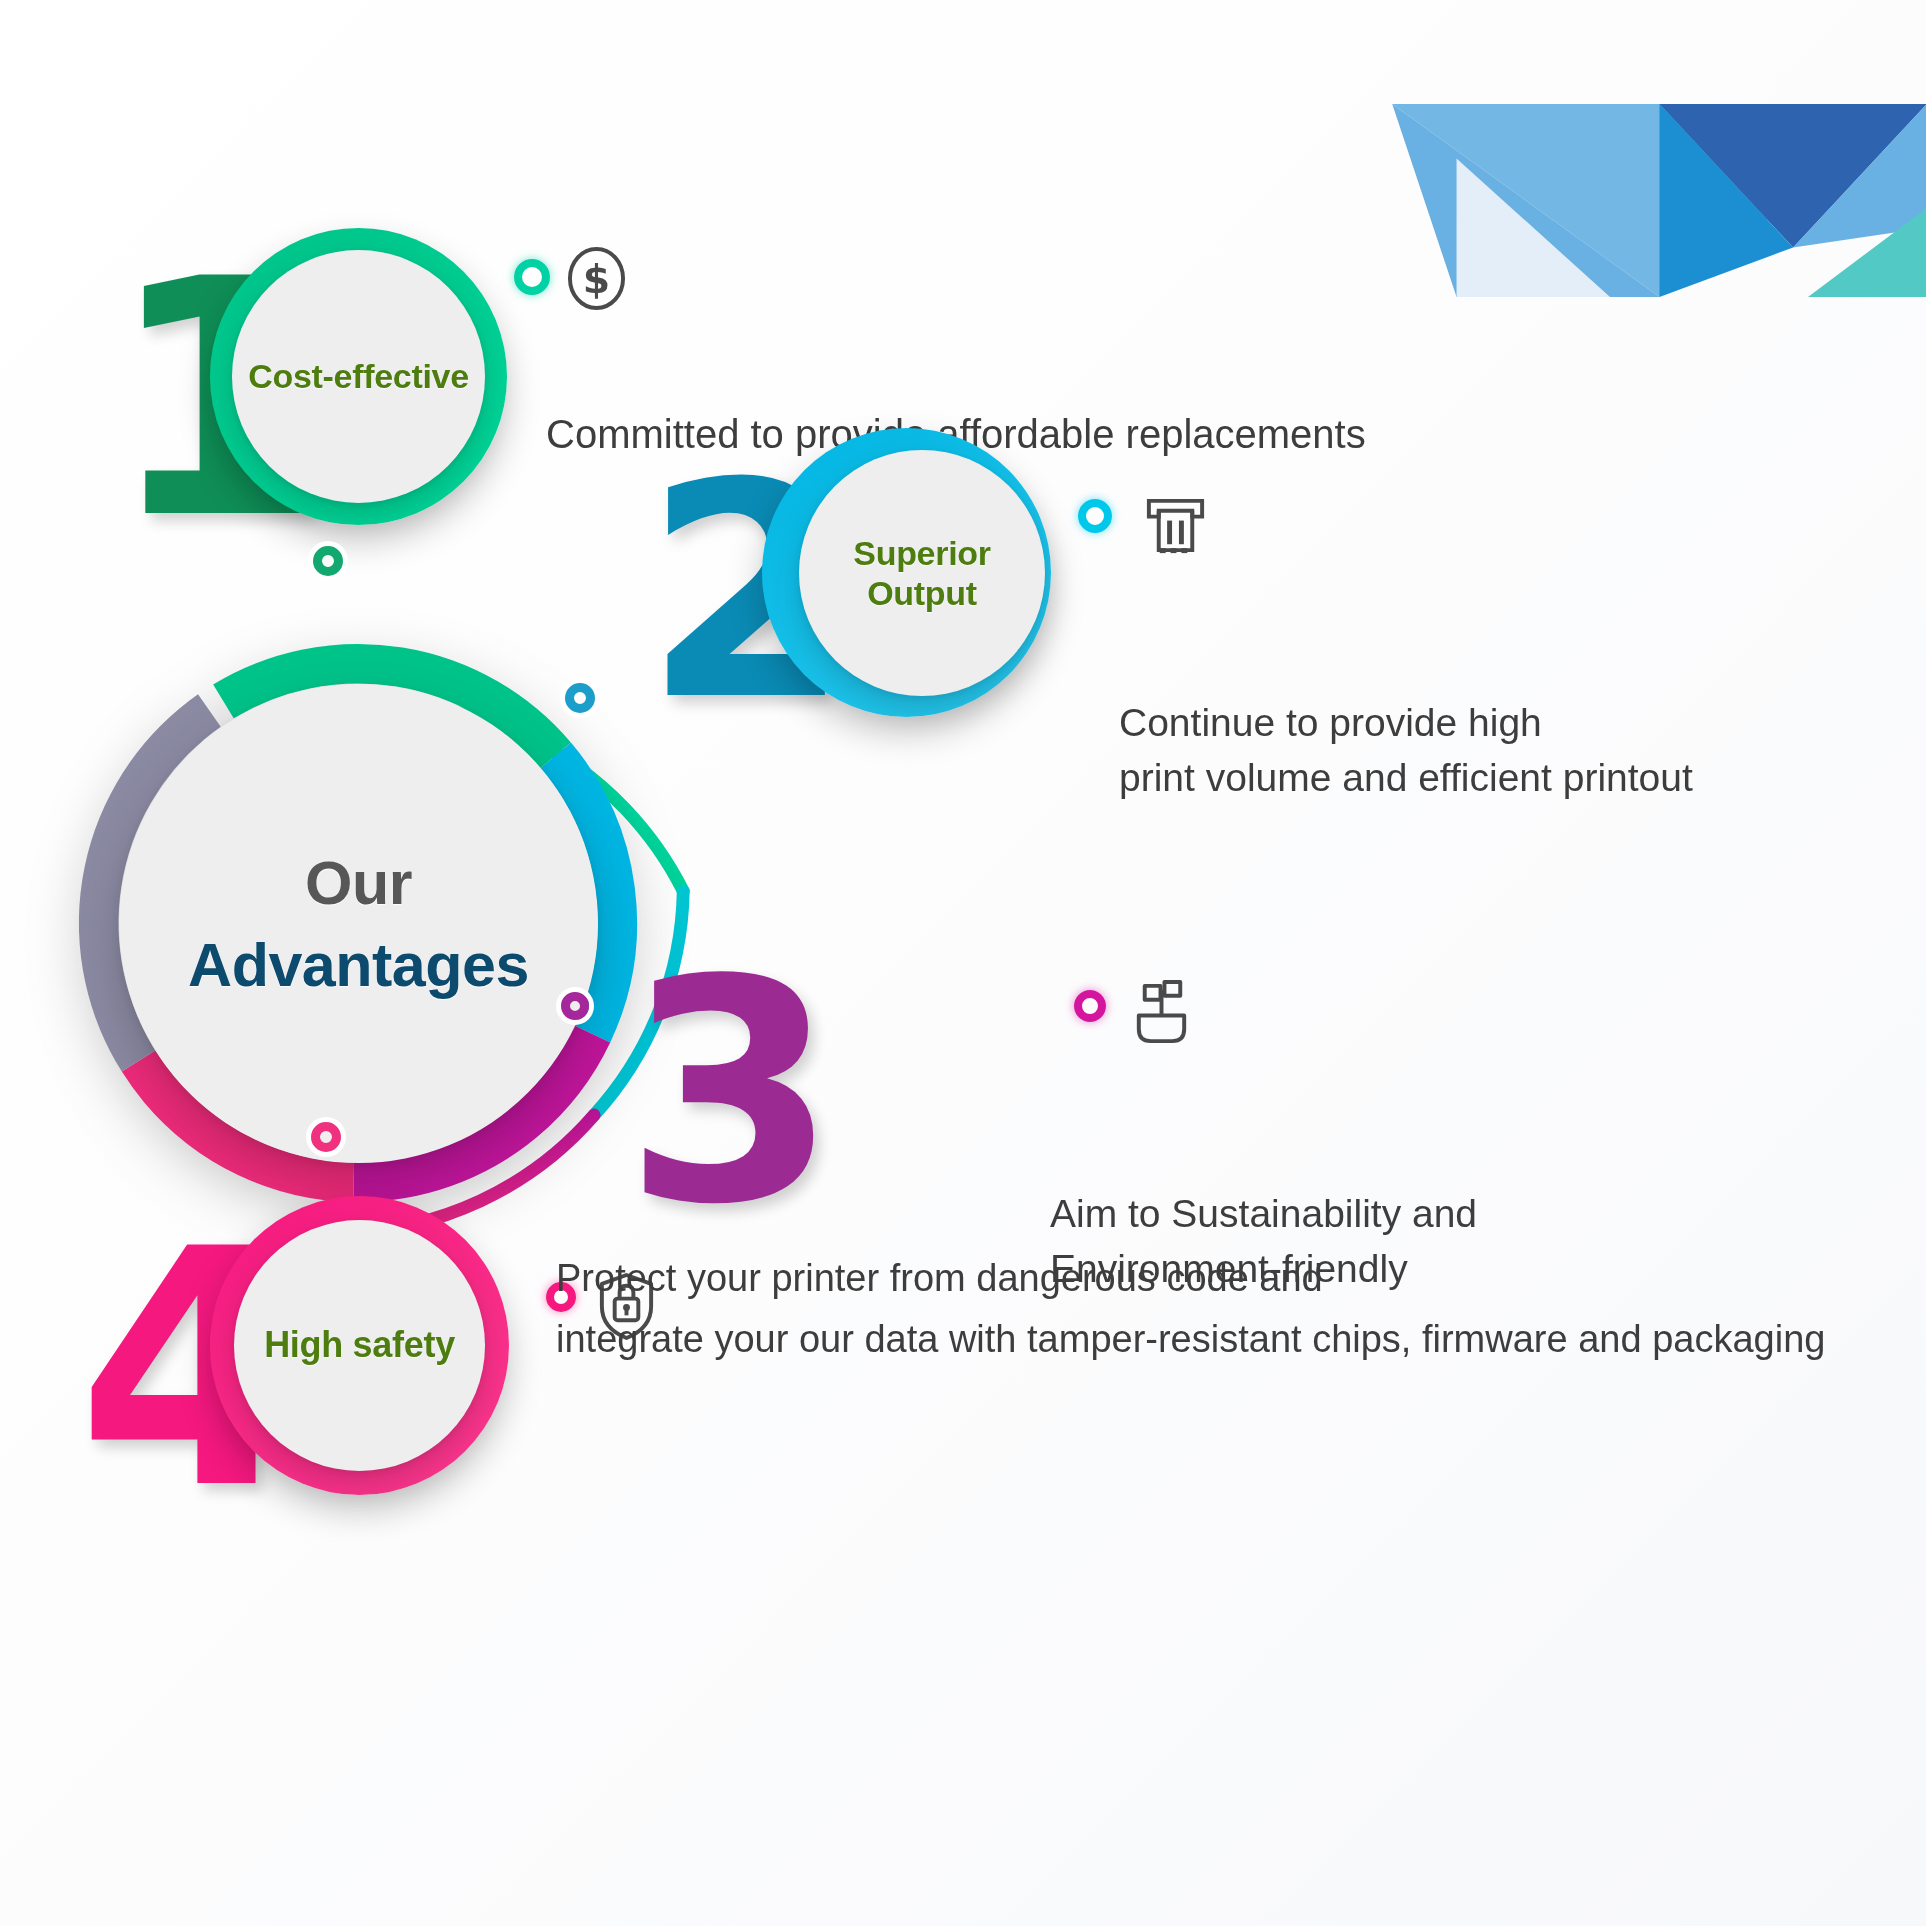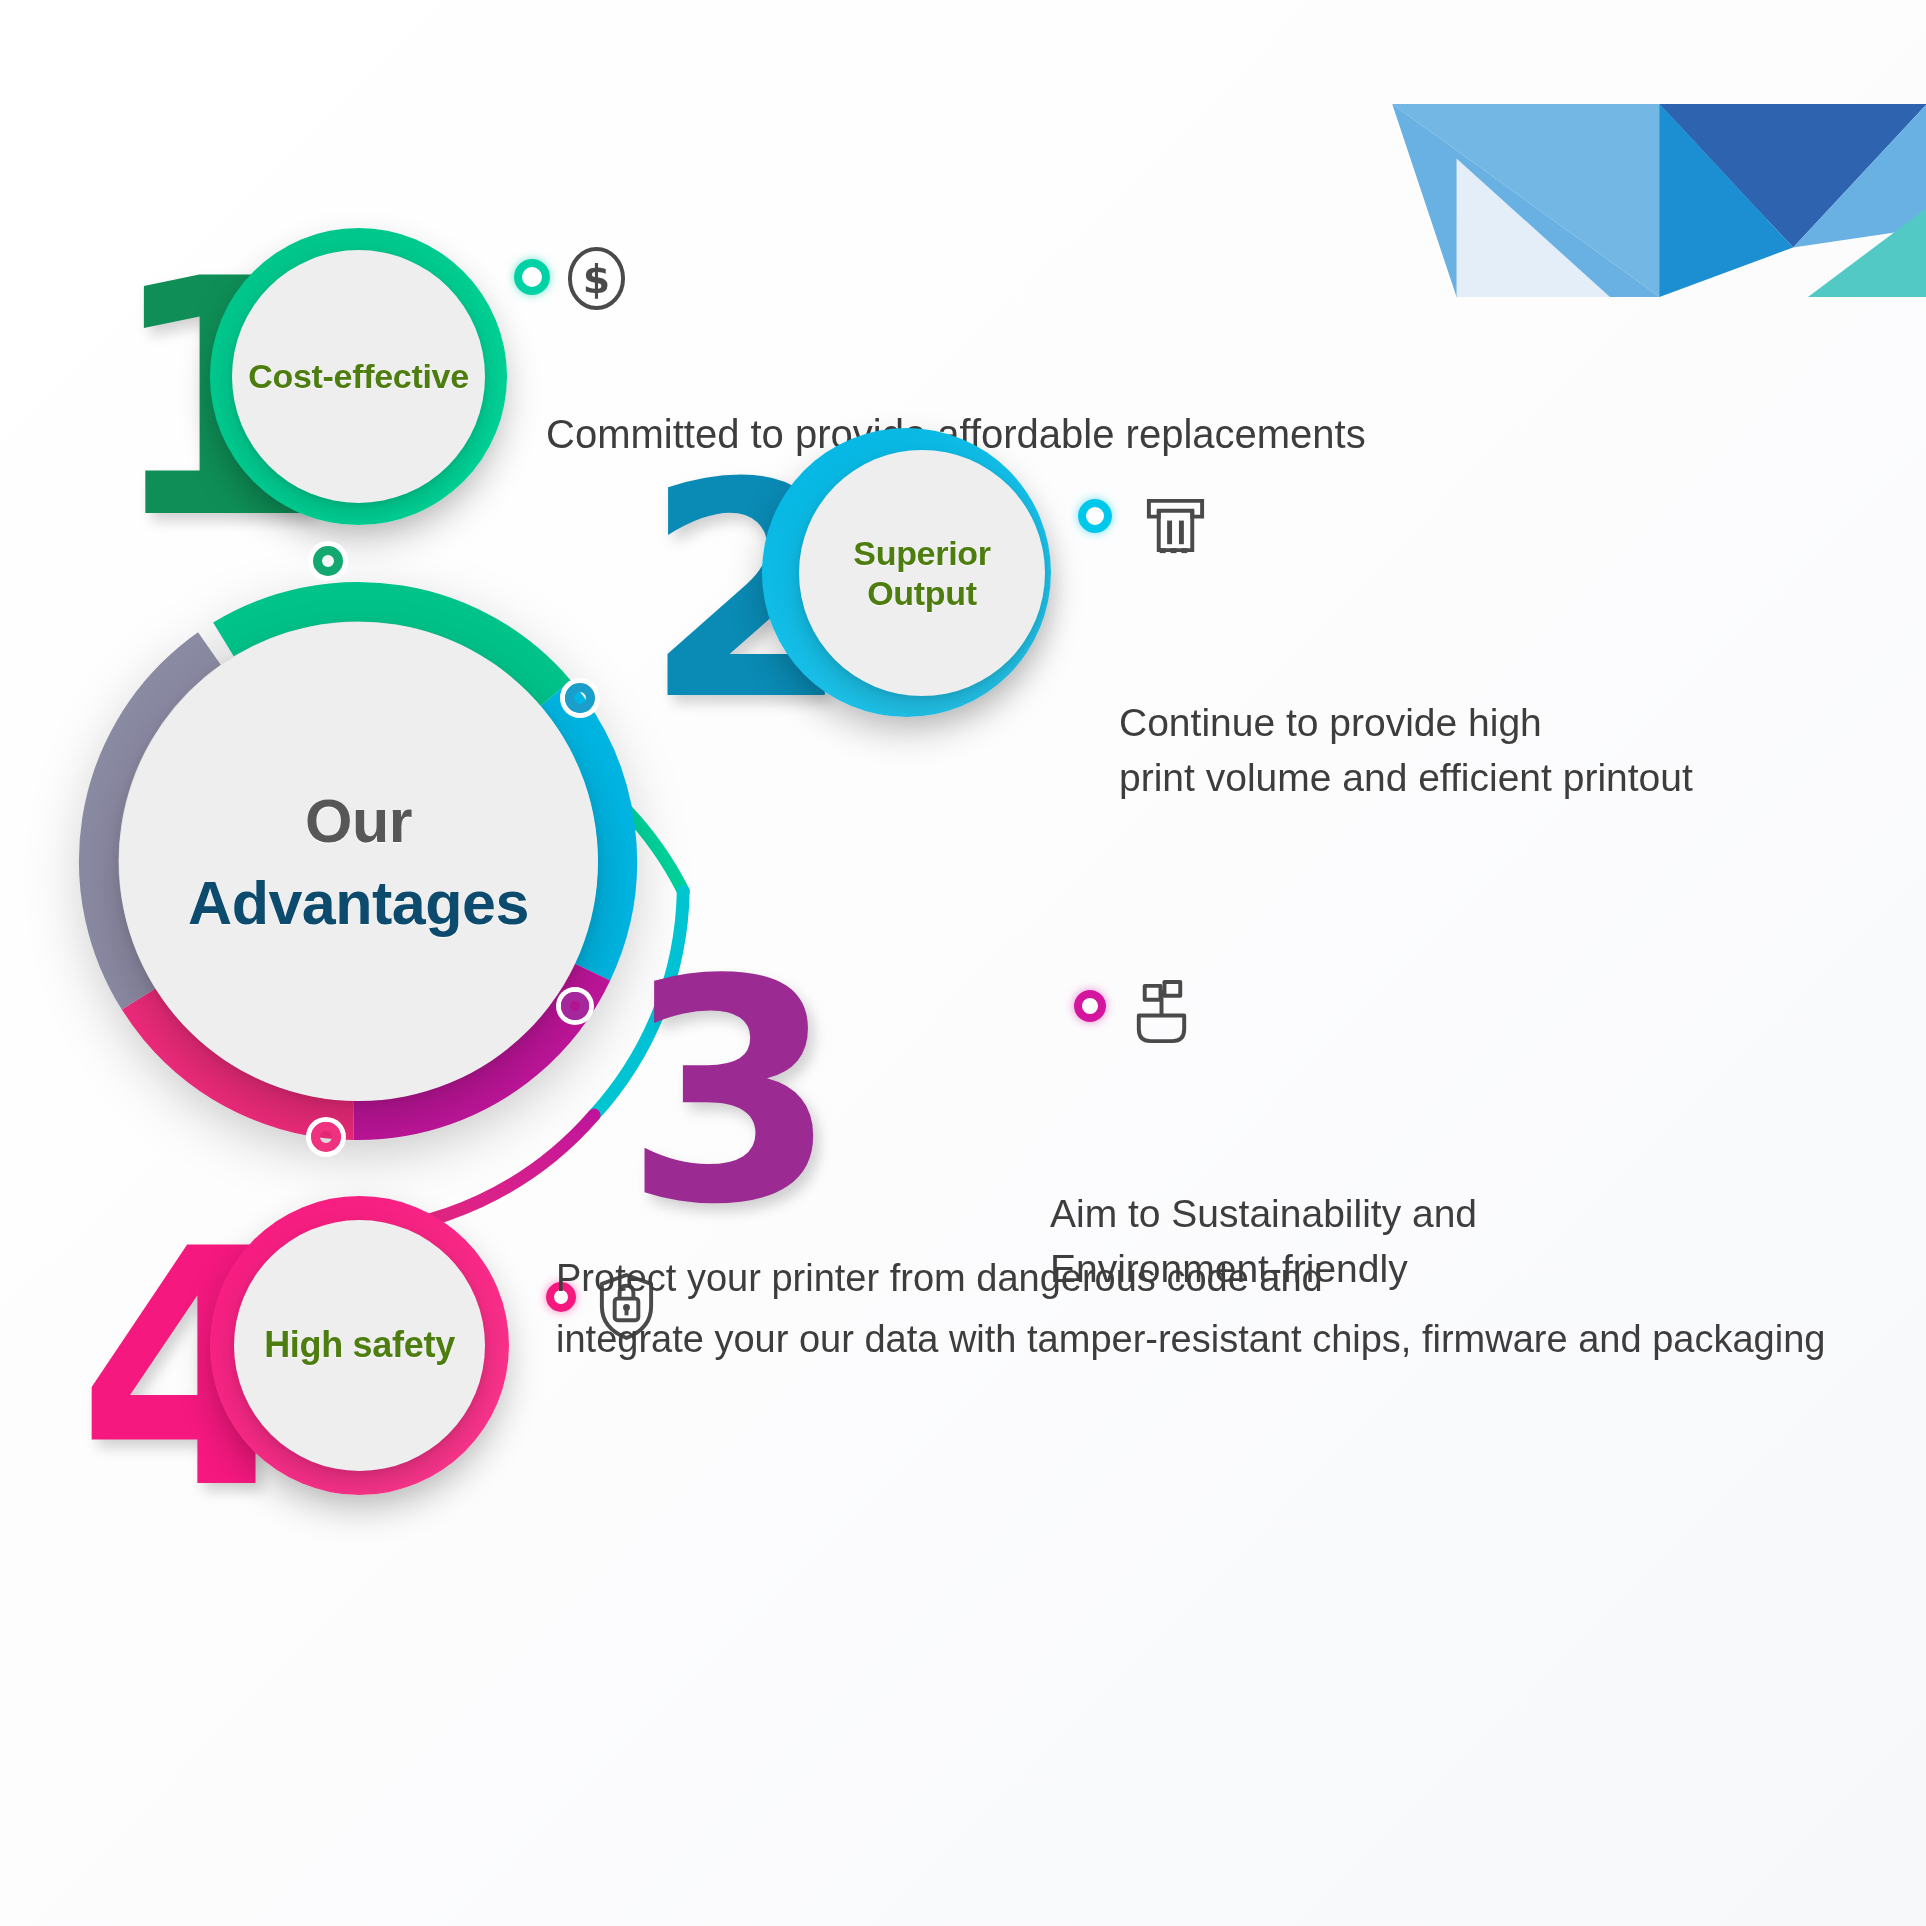--- a/index.html
+++ b/index.html
@@ -89,21 +89,21 @@
 
   .iconbox {
     position: absolute;
     color: #4a4a4a;
   }
 
   
   #hub {
     position: absolute;
     left: 71px;
-    top: 574px;
+    top: 636px;
     width: 574px;
     height: 574px;
   }
   #hub .hub-disc {
     position: absolute;
     left: 48px;
     top: 48px;
     width: 479px;
     height: 479px;
     border-radius: 50%;

